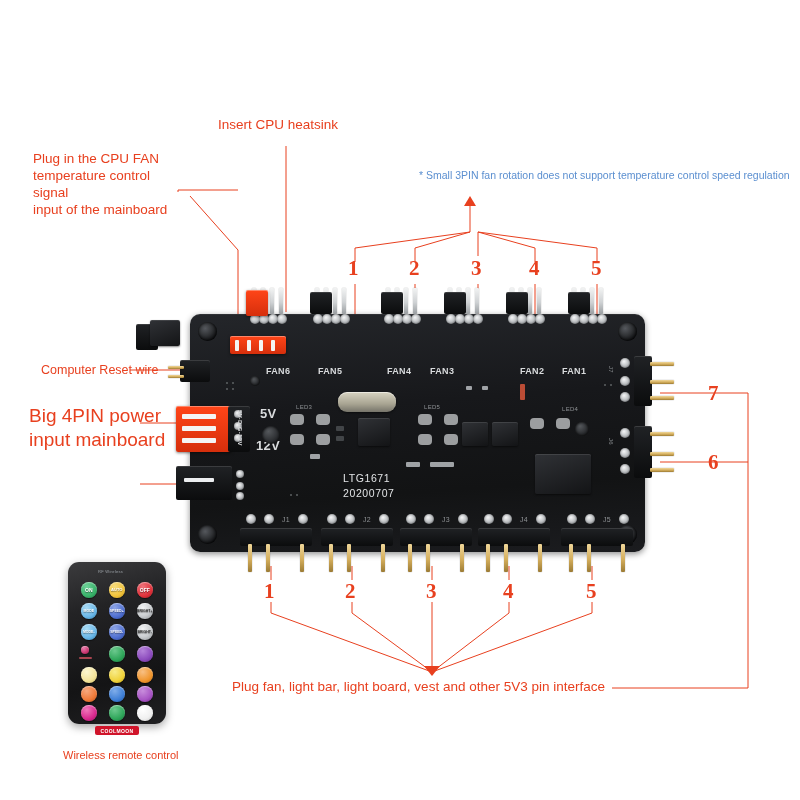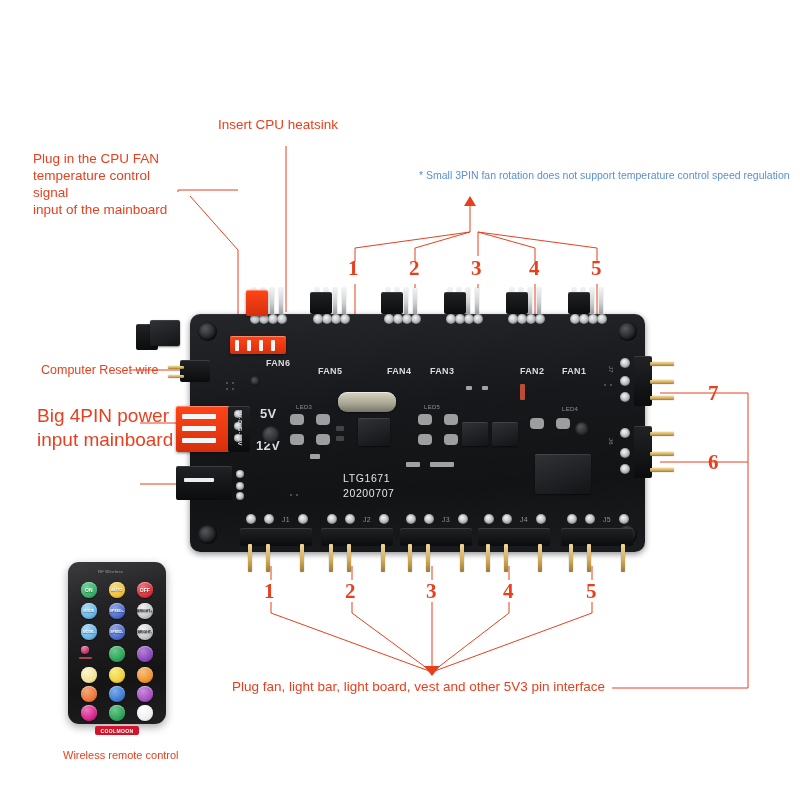--- a/index.html
+++ b/index.html
@@ -7,21 +7,21 @@
     width:800px;height:800px;position:relative;overflow:hidden;
     background:#ffffff;
     font-family:"Liberation Sans","DejaVu Sans",sans-serif;
   }
   .stage{position:absolute;inset:0;}
 
   
   .anno{position:absolute;color:#e8401f;line-height:1.25;white-space:pre-line;}
   .anno.small{font-size:12.5px;}
   .anno.med{font-size:13.5px;}
-  .anno.big{font-size:19px;margin-left:8px;}
+  .anno.big{font-size:19px;}
   .note-blue{position:absolute;color:#5b8fd0;font-size:10.5px;white-space:nowrap;}
 
   .num{position:absolute;color:#e8401f;font-size:21px;font-weight:bold;
        font-family:"Liberation Serif","DejaVu Serif",serif;}
 
   svg.leaders{position:absolute;left:0;top:0;width:800px;height:800px;
               pointer-events:none;overflow:visible;}
 
   
   #pcb{position:absolute;left:190px;top:314px;width:455px;height:238px;
@@ -266,21 +266,21 @@
     <div class="blkhdr" style="left:378px;top:-22px;width:22px;height:22px;"></div>
 
     <div class="molex" style="left:56px;top:-24px;width:22px;height:26px;"></div>
     <div class="molex" style="left:40px;top:22px;width:56px;height:18px;">
       <div class="slot" style="left:5px;top:4px;width:4px;height:11px;"></div>
       <div class="slot" style="left:17px;top:4px;width:4px;height:11px;"></div>
       <div class="slot" style="left:29px;top:4px;width:4px;height:11px;"></div>
       <div class="slot" style="left:41px;top:4px;width:4px;height:11px;"></div>
     </div>
 
-    <div class="silk" style="left:64px;top:44px;padding-left:12px;">FAN6</div>
+    <div class="silk" style="left:64px;top:52px;padding-left:12px;">FAN6</div>
     <div class="silk" style="left:128px;top:52px;">FAN5</div>
     <div class="silk" style="left:197px;top:52px;">FAN4</div>
     <div class="silk" style="left:240px;top:52px;">FAN3</div>
     <div class="silk" style="left:330px;top:52px;">FAN2</div>
     <div class="silk" style="left:372px;top:52px;">FAN1</div>
 
     <div class="blkhdr" style="left:-10px;top:46px;width:30px;height:22px;"></div>
     <div class="pin gold" style="position:absolute;left:-22px;top:52px;width:16px;height:3px;"></div>
     <div class="pin gold" style="position:absolute;left:-22px;top:61px;width:16px;height:3px;"></div>
     <div class="blkhdr" style="left:-54px;top:10px;width:22px;height:26px;"></div>

